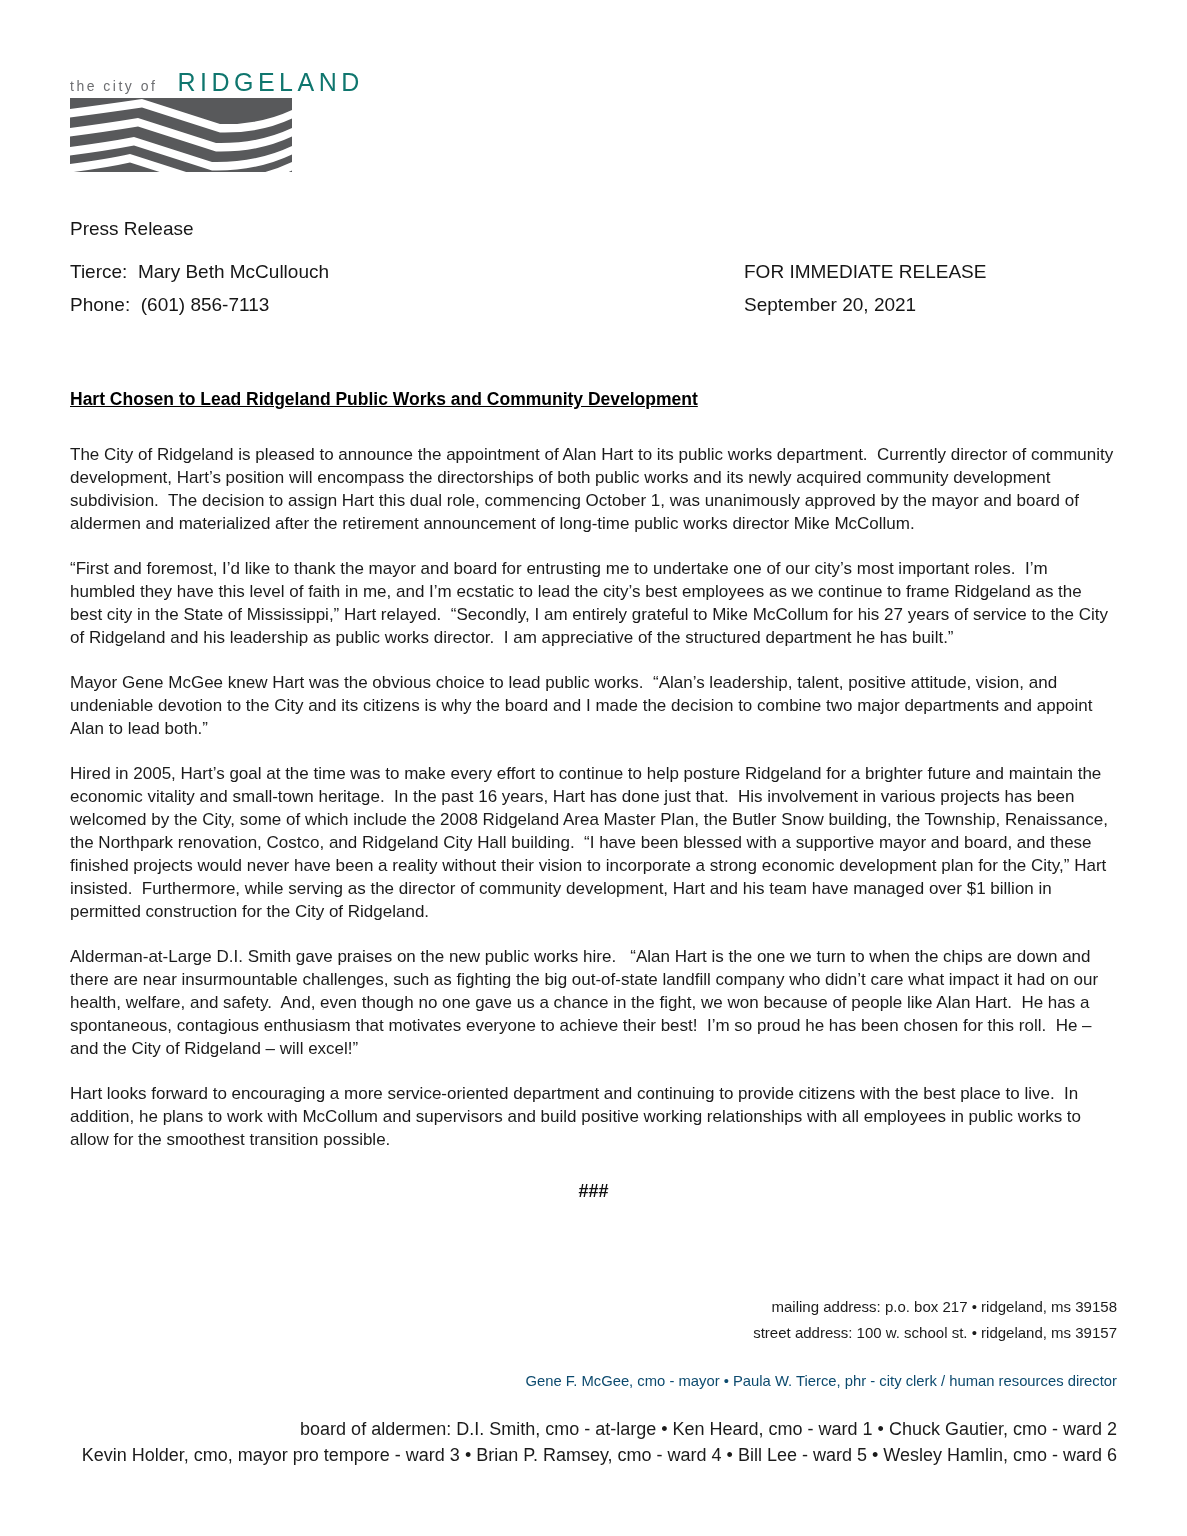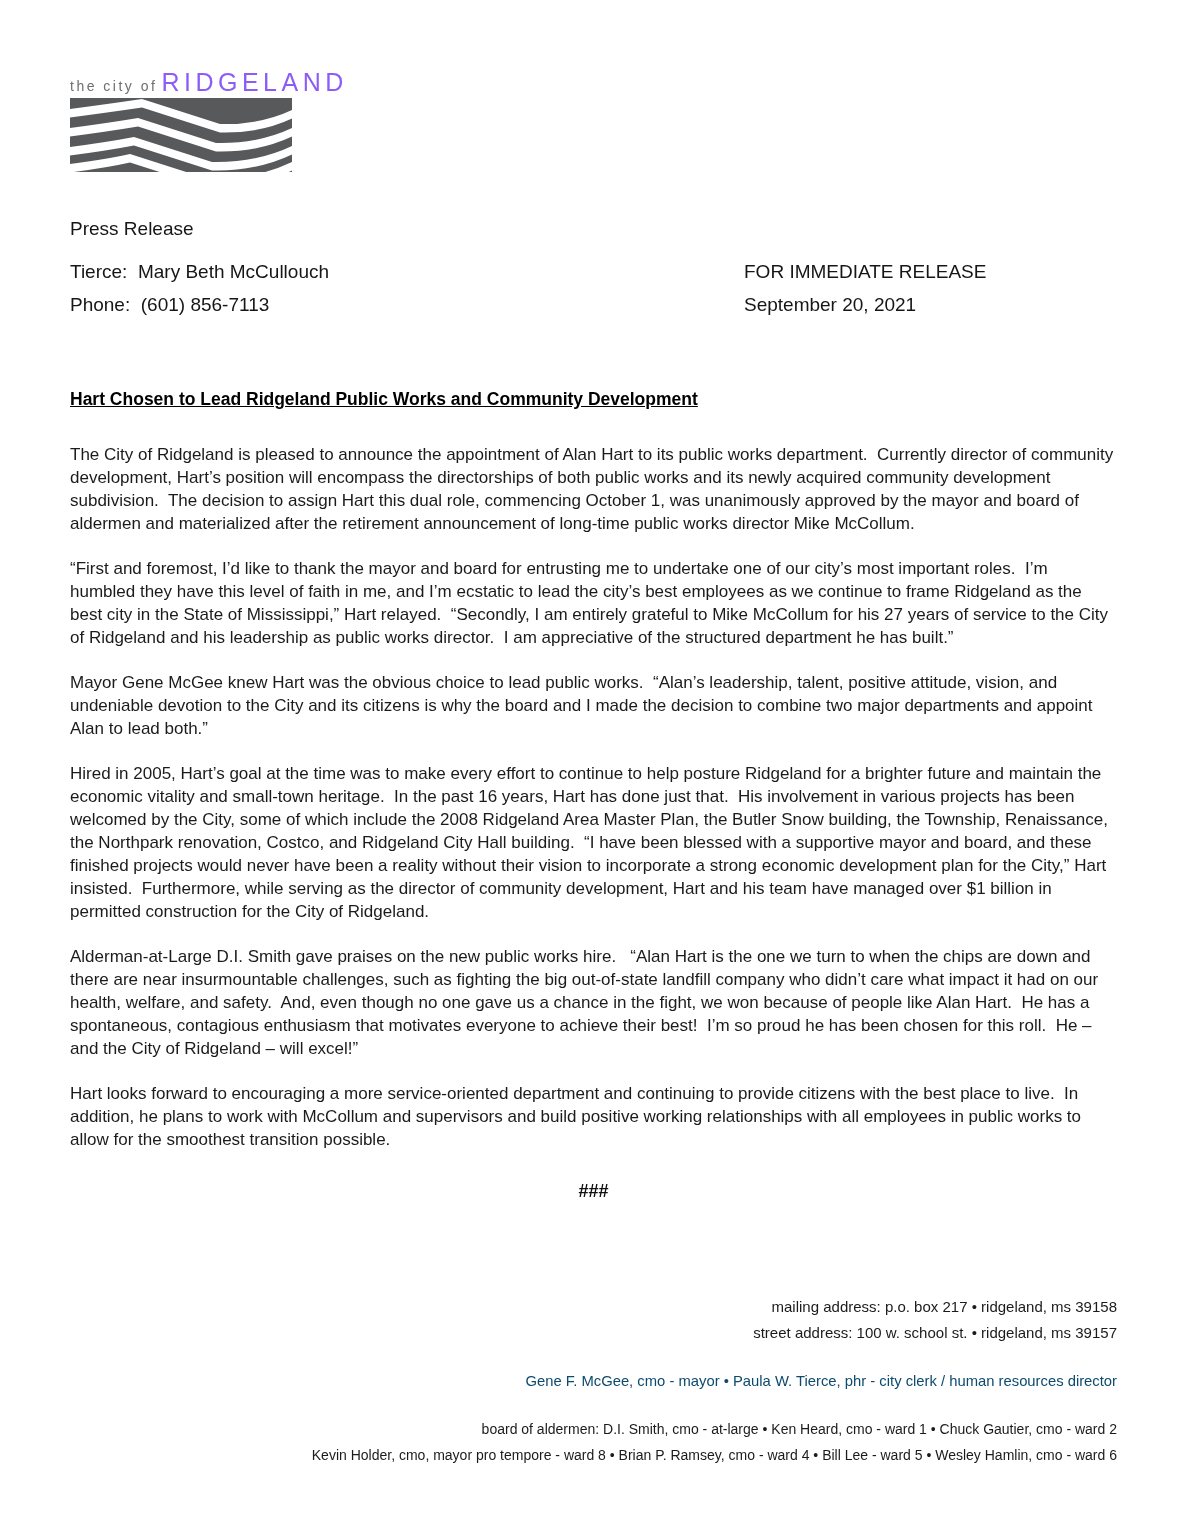--- a/index.html
+++ b/index.html
@@ -14,34 +14,34 @@
     width: 1187px;
     min-height: 1536px;
     padding: 68px 70px 30px 70px;
     background: #ffffff;
   }
   
   .logo-block { margin: 0; }
   .logo-textline {
     display: flex;
     align-items: baseline;
-    gap: 4px;
+    gap: 20px;
     height: 28px;
     color: #58595b;
   }
   .logo-prefix {
     font-size: 14px;
     letter-spacing: 2.5px;
     color: #6d6e71;
   }
   .logo-name {
     font-size: 25px;
     font-weight: 500;
     letter-spacing: 4.5px;
-    color: #8b5cf6;
+    color: #0f766e;
   }
   .logo-waves { display: block; margin-top: 2px; }
   
   .pre { white-space: pre-wrap; }
   .doc-type {
     margin-top: 44px;
     font-size: 19px;
     line-height: 26px;
     color: #161616;
   }
@@ -91,21 +91,21 @@
   }
   .officials-line {
     margin-top: 22px;
     font-size: 14.8px;
     line-height: 26px;
     white-space: nowrap;
     color: #0c4a6e;
   }
   .aldermen-block { margin-top: 22px; }
   .aldermen-line {
-    font-size: 14px;
+    font-size: 18px;
     line-height: 26px;
     white-space: nowrap;
     color: #1b1b1b;
   }
 </style>
 </head>
 <body>
 
 <div class="page">
 
@@ -150,17 +150,17 @@
   <div class="end-mark">###</div>
 
   <div class="footer">
     <div class="addr-block">
       <div class="addr-line">mailing address: p.o. box 217 • ridgeland, ms 39158</div>
       <div class="addr-line">street address: 100 w. school st. • ridgeland, ms 39157</div>
     </div>
     <div class="officials-line">Gene F. McGee, cmo - mayor • Paula W. Tierce, phr - city clerk / human resources director</div>
     <div class="aldermen-block">
       <div class="aldermen-line">board of aldermen: D.I. Smith, cmo - at-large • Ken Heard, cmo - ward 1 • Chuck Gautier, cmo - ward 2</div>
-      <div class="aldermen-line">Kevin Holder, cmo, mayor pro tempore - ward 8 • Brian P. Ramsey, cmo - ward 4 • Bill Lee - ward 5 • Wesley Hamlin, cmo - ward 6</div>
+      <div class="aldermen-line">Kevin Holder, cmo, mayor pro tempore - ward 3 • Brian P. Ramsey, cmo - ward 4 • Bill Lee - ward 5 • Wesley Hamlin, cmo - ward 6</div>
     </div>
   </div>
 
 </div>
 
 </body></html>

